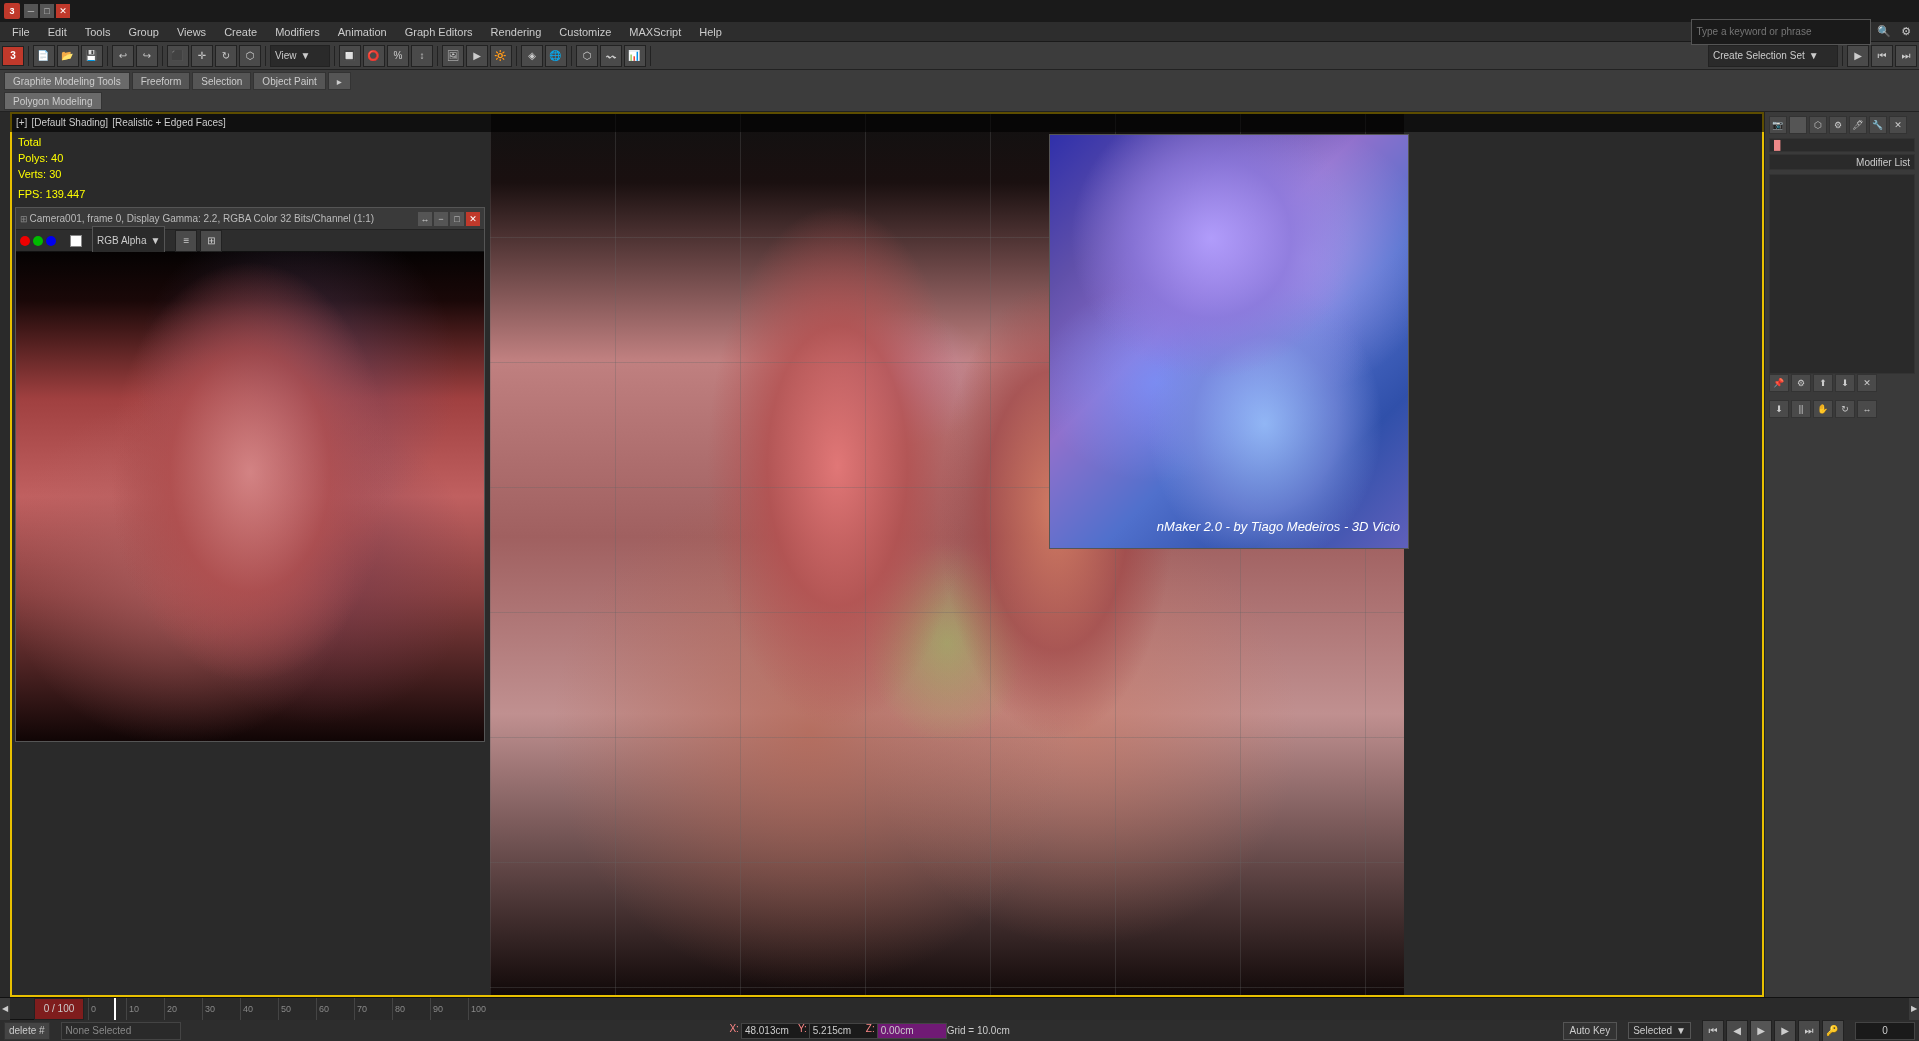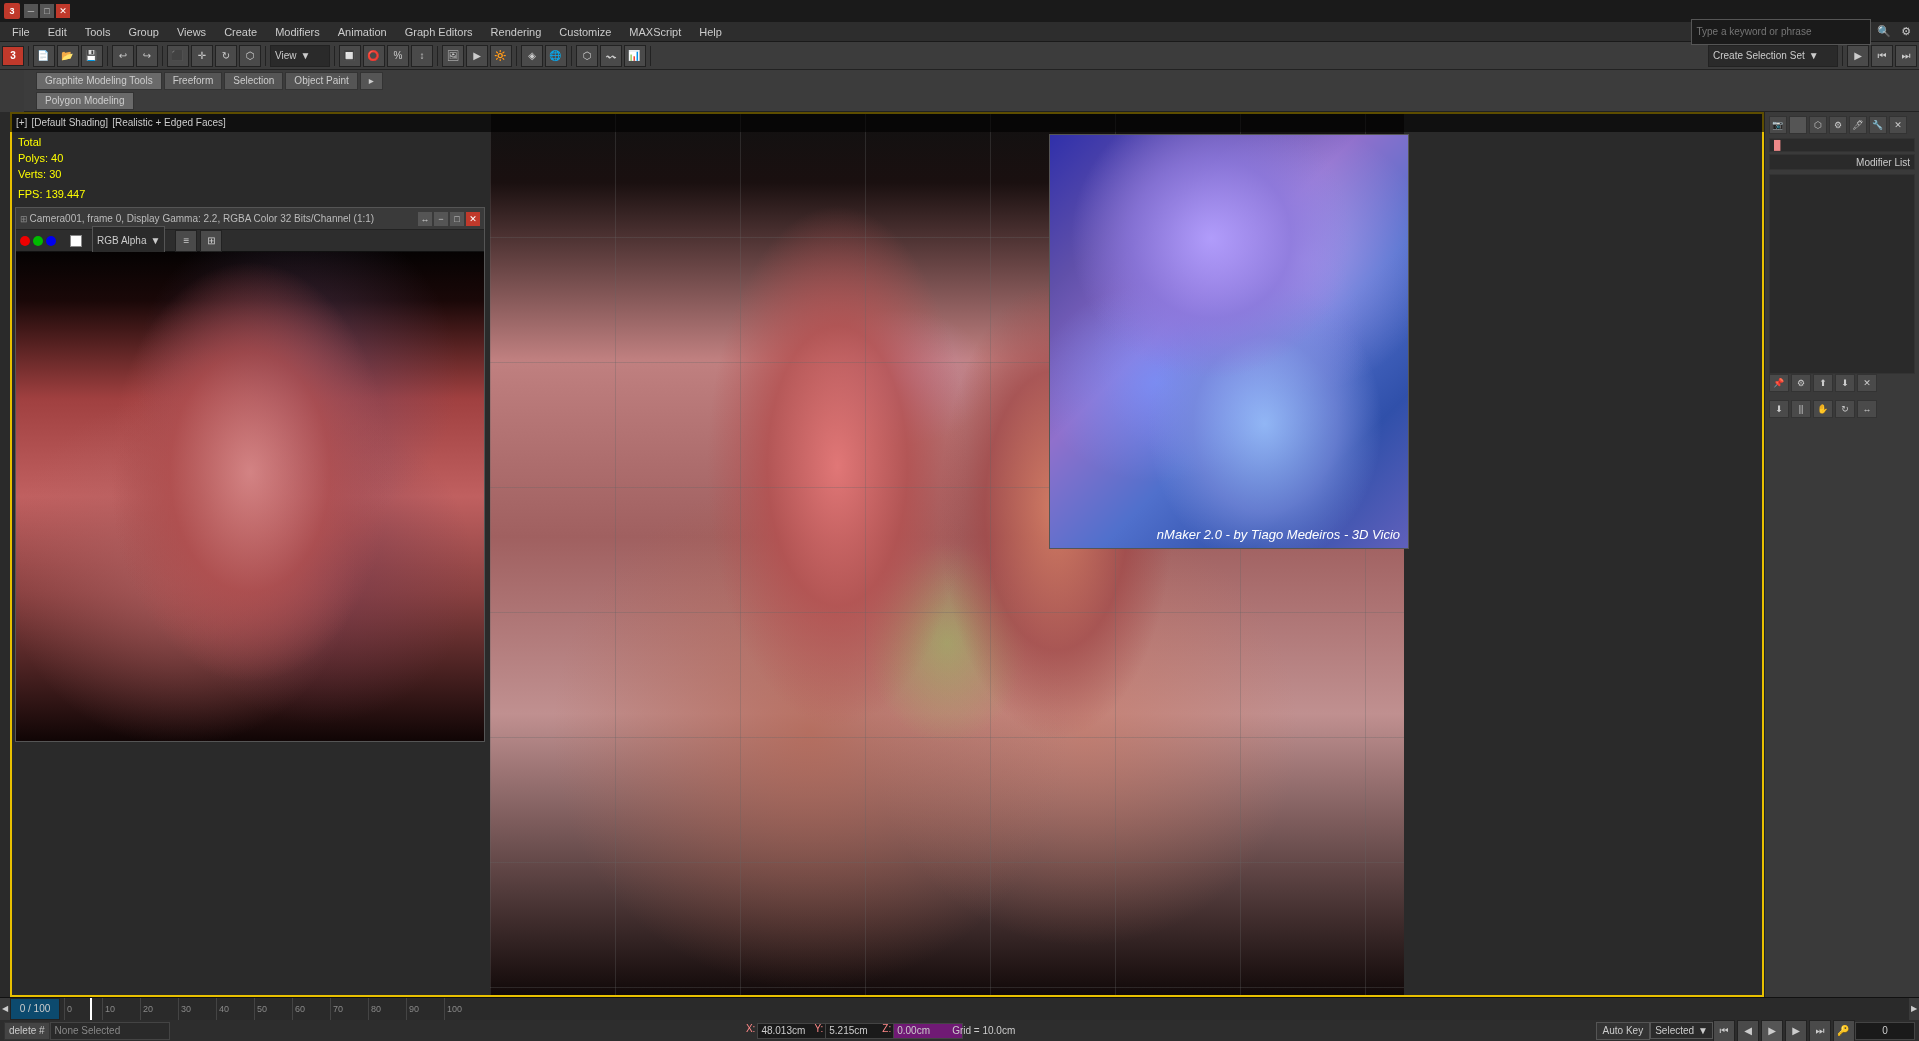--- a/index.html
+++ b/index.html
@@ -97,25 +97,23 @@
       cursor: pointer;
       min-width: 60px;
     }
 
     
     #toolbar2 {
       height: 42px;
       background: #3c3c3c;
       display: flex;
       align-items: flex-start;
-      padding: 2px 12px;
+      padding: 2px 4px;
       border-bottom: 1px solid #222;
       flex-direction: column;
-      justify-content: center;
-      margin-left: 24px;
     }
     #toolbar2 .row { display: flex; align-items: center; gap: 2px; }
     .tool-tab {
       height: 18px;
       padding: 0 8px;
       background: #555;
       border: 1px solid #333;
       color: #ccc;
       font-size: 10px;
       display: flex; align-items: center;
@@ -386,21 +384,21 @@
     }
     .tick { width: 38px; font-size: 9px; color: #888; text-align: left; border-left: 1px solid #444; padding-left: 2px; height: 100%; display: flex; align-items: center; }
 
     
     #status-bar {
       height: 22px;
       background: #2d2d2d;
       display: flex;
       align-items: center;
       padding: 0 4px;
-      gap: 0;
+      gap: 11px;
       border-top: 1px solid #111;
     }
     .status-btn {
       height: 18px;
       background: #444;
       border: 1px solid #333;
       padding: 0 4px;
       font-size: 10px;
       color: #ccc;
       display: flex; align-items: center;
@@ -631,21 +629,21 @@
       <div class="normal-map-img">
         <div style="width:100%;height:100%;position:relative;">
           <div style="position:absolute;top:0;left:0;right:0;bottom:0;background:
             radial-gradient(ellipse 200px 200px at 45% 25%, rgba(180,160,255,0.9) 0%, rgba(140,120,220,0.8) 40%, transparent 70%),
             radial-gradient(ellipse 180px 220px at 60% 70%, rgba(160,200,255,0.8) 0%, rgba(120,140,220,0.7) 40%, transparent 65%),
             radial-gradient(ellipse 220px 180px at 30% 60%, rgba(120,150,255,0.7) 0%, transparent 55%),
             radial-gradient(circle at 70% 30%, rgba(200,180,255,0.6) 0%, transparent 35%),
             radial-gradient(circle at 50% 50%, rgba(150,130,240,0.5) 0%, transparent 50%),
             linear-gradient(135deg, #3030aa 0%, #6050aa 20%, #9070cc 40%, #5070cc 60%, #3050aa 80%, #6060bb 100%);">
           </div>
-          <div style="position:absolute;bottom:6px;right:8px;">
+          <div style="position:absolute;bottom:14px;right:8px;">
             <span style="color:white;font-size:13px;font-style:italic;">nMaker 2.0 - by Tiago Medeiros - 3D Vicio</span>
           </div>
         </div>
       </div>
     </div>
 
   </div>
 
   <div id="right-panel">
     <div class="panel-header">
@@ -682,21 +680,21 @@
       <div class="mod-tool-btn">✋</div>
       <div class="mod-tool-btn">↻</div>
       <div class="mod-tool-btn">↔</div>
     </div>
   </div>
 
 </div>
 
 <div id="timeline-area">
   <div id="timeline-scroll-left">◀</div>
-  <div style="width:50px;height:22px;background:#0c4a6e;border:1px solid #222;display:flex;align-items:center;justify-content:center;font-size:10px;color:#ccc;">
+  <div style="width:50px;height:22px;background:#7f1d1d;border:1px solid #222;display:flex;align-items:center;justify-content:center;font-size:10px;color:#ccc;margin-left:24px;">
     <span>0 / 100</span>
   </div>
   <div id="timeline-track">
     <div class="tick-labels">
       <div class="tick">0</div>
       <div class="tick">10</div>
       <div class="tick">20</div>
       <div class="tick">30</div>
       <div class="tick">40</div>
       <div class="tick">50</div>

